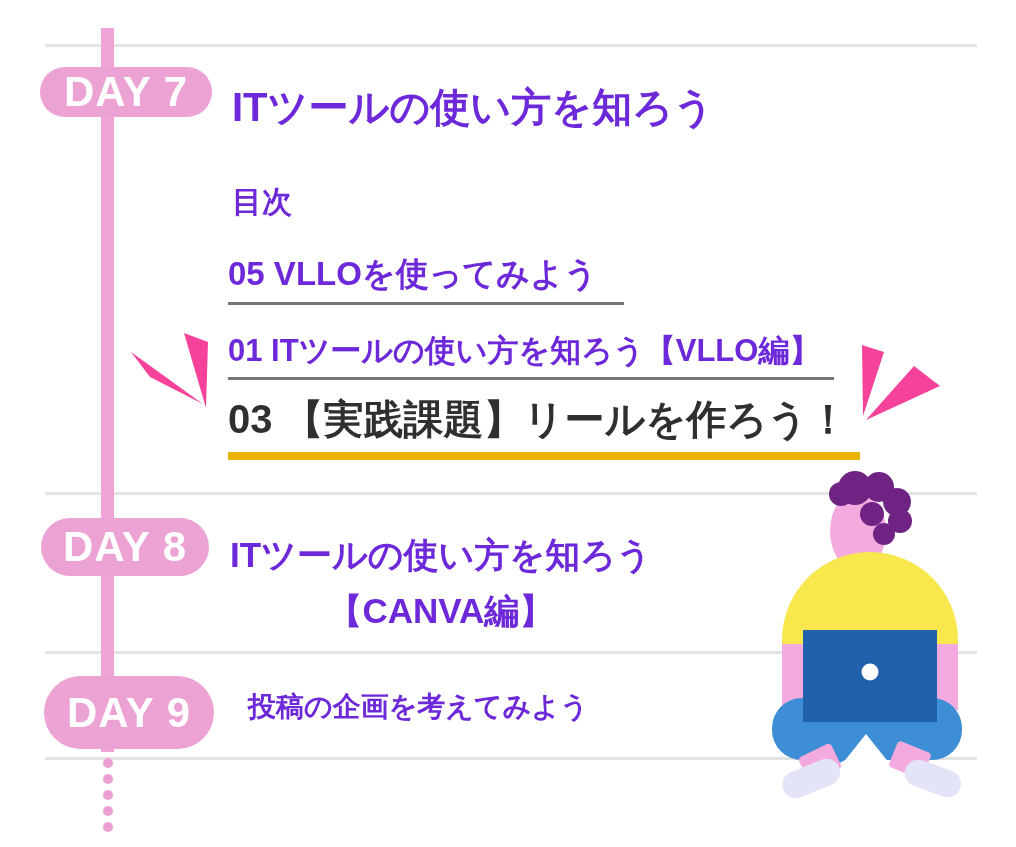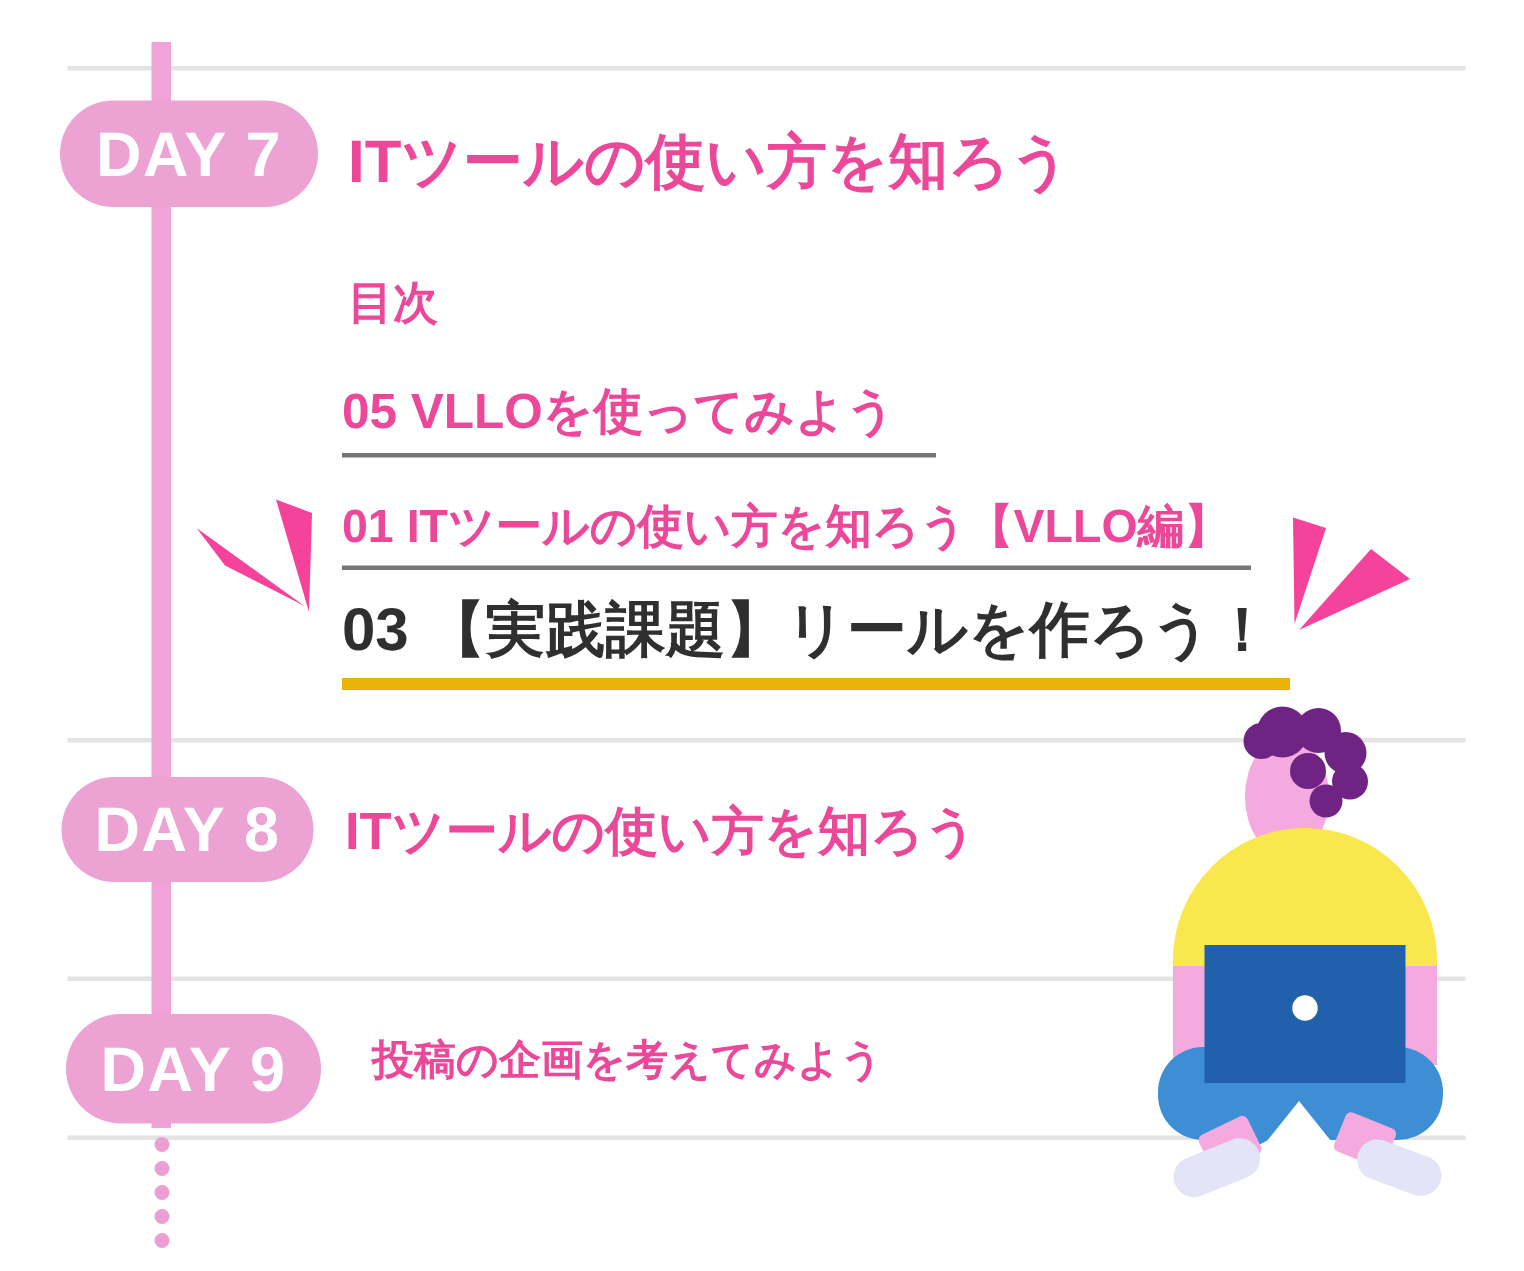--- a/index.html
+++ b/index.html
@@ -15,25 +15,25 @@
   #hline-4{top:757px;}
   
   .vline{position:absolute;left:101px;top:28px;width:13px;height:724px;background:#efa3d6;z-index:2;}
   .tdot{position:absolute;left:103px;width:10px;height:10px;border-radius:50%;background:#ec9fd2;z-index:2;}
   
   .badge{
     position:absolute;display:flex;align-items:center;justify-content:center;
     background:#eca2d3;color:#ffffff;border-radius:40px;
     font-weight:700;font-size:42px;letter-spacing:1px;z-index:3;
   }
-  #badge-day7{left:40px;top:67px;width:172px;height:71px;}
-  #badge-day8{left:41px;top:518px;width:168px;height:70px;}
+  #badge-day7{left:40px;top:67px;width:172px;height:50px;}
+  #badge-day8{left:41px;top:518px;width:168px;height:58px;}
   #badge-day9{left:44px;top:676px;width:170px;height:73px;text-align:right;}
   
-  .gray{color:#ec4899;text-align:center;}
+  .gray{color:#6d28d9;text-align:center;}
   .dark{color:#2f2f2f;}
   .ttl{position:absolute;font-weight:700;white-space:nowrap;z-index:4;}
   #day7-title{left:232px;top:80px;font-size:40px;}
   #toc-heading{left:232px;top:182px;font-size:30px;}
   .toc-item{
     position:absolute;left:228px;font-weight:700;white-space:nowrap;z-index:4;
     border-bottom:3px solid #757575;padding-bottom:5px;cursor:pointer;
   }
   #toc-item-1{top:252px;font-size:33px;padding-right:26px;}
   #toc-item-2{top:330px;font-size:31px;padding-right:14px;}
@@ -63,20 +63,21 @@
 <div class="badge" id="badge-day9">DAY 9</div>
 
 <div class="ttl gray" id="day7-title">ITツールの使い方を知ろう</div>
 <div class="ttl gray" id="toc-heading">目次</div>
 <div class="toc-item gray" id="toc-item-1">05 VLLOを使ってみよう</div>
 <div class="toc-item gray" id="toc-item-2">01 ITツールの使い方を知ろう【VLLO編】</div>
 <div class="toc-item dark" id="toc-item-3">03 【実践課題】リールを作ろう！</div>
 
 <div class="ttl gray" id="day8-title">
   <div>ITツールの使い方を知ろう</div>
+  <div>【CANVA編】</div>
 </div>
 
 <div class="ttl gray" id="day9-title">投稿の企画を考えてみよう</div>
 
 <svg id="art-layer" width="1016" height="847" viewBox="0 0 1016 847">
 
   <g fill="#f5439b">
     <polygon points="131,352 150,377 203,404"></polygon>
     <polygon points="184,333 208,342 206,408"></polygon>
   </g>

